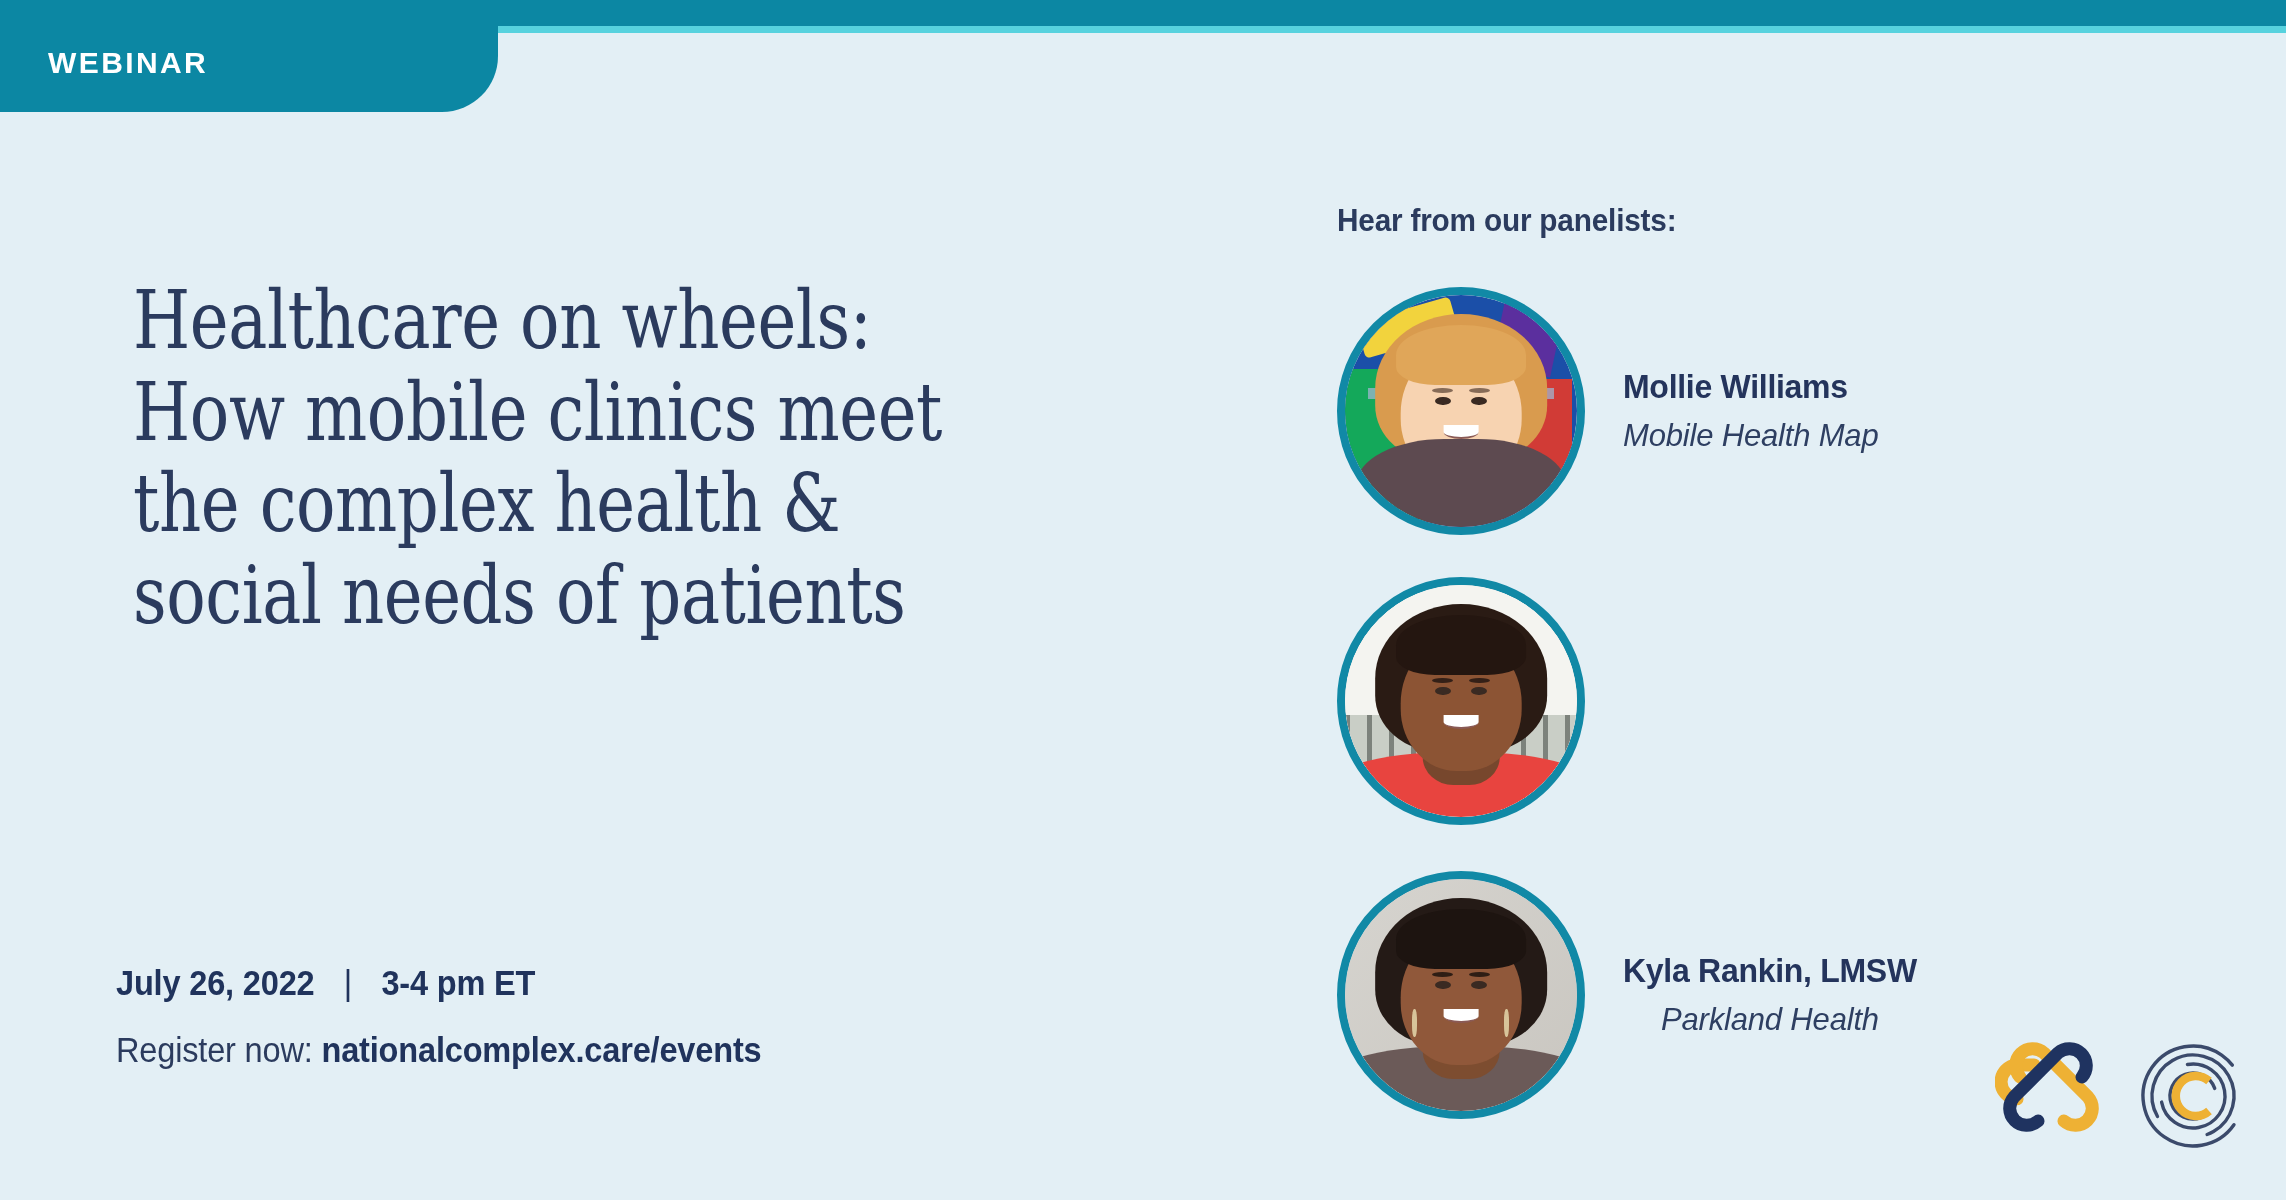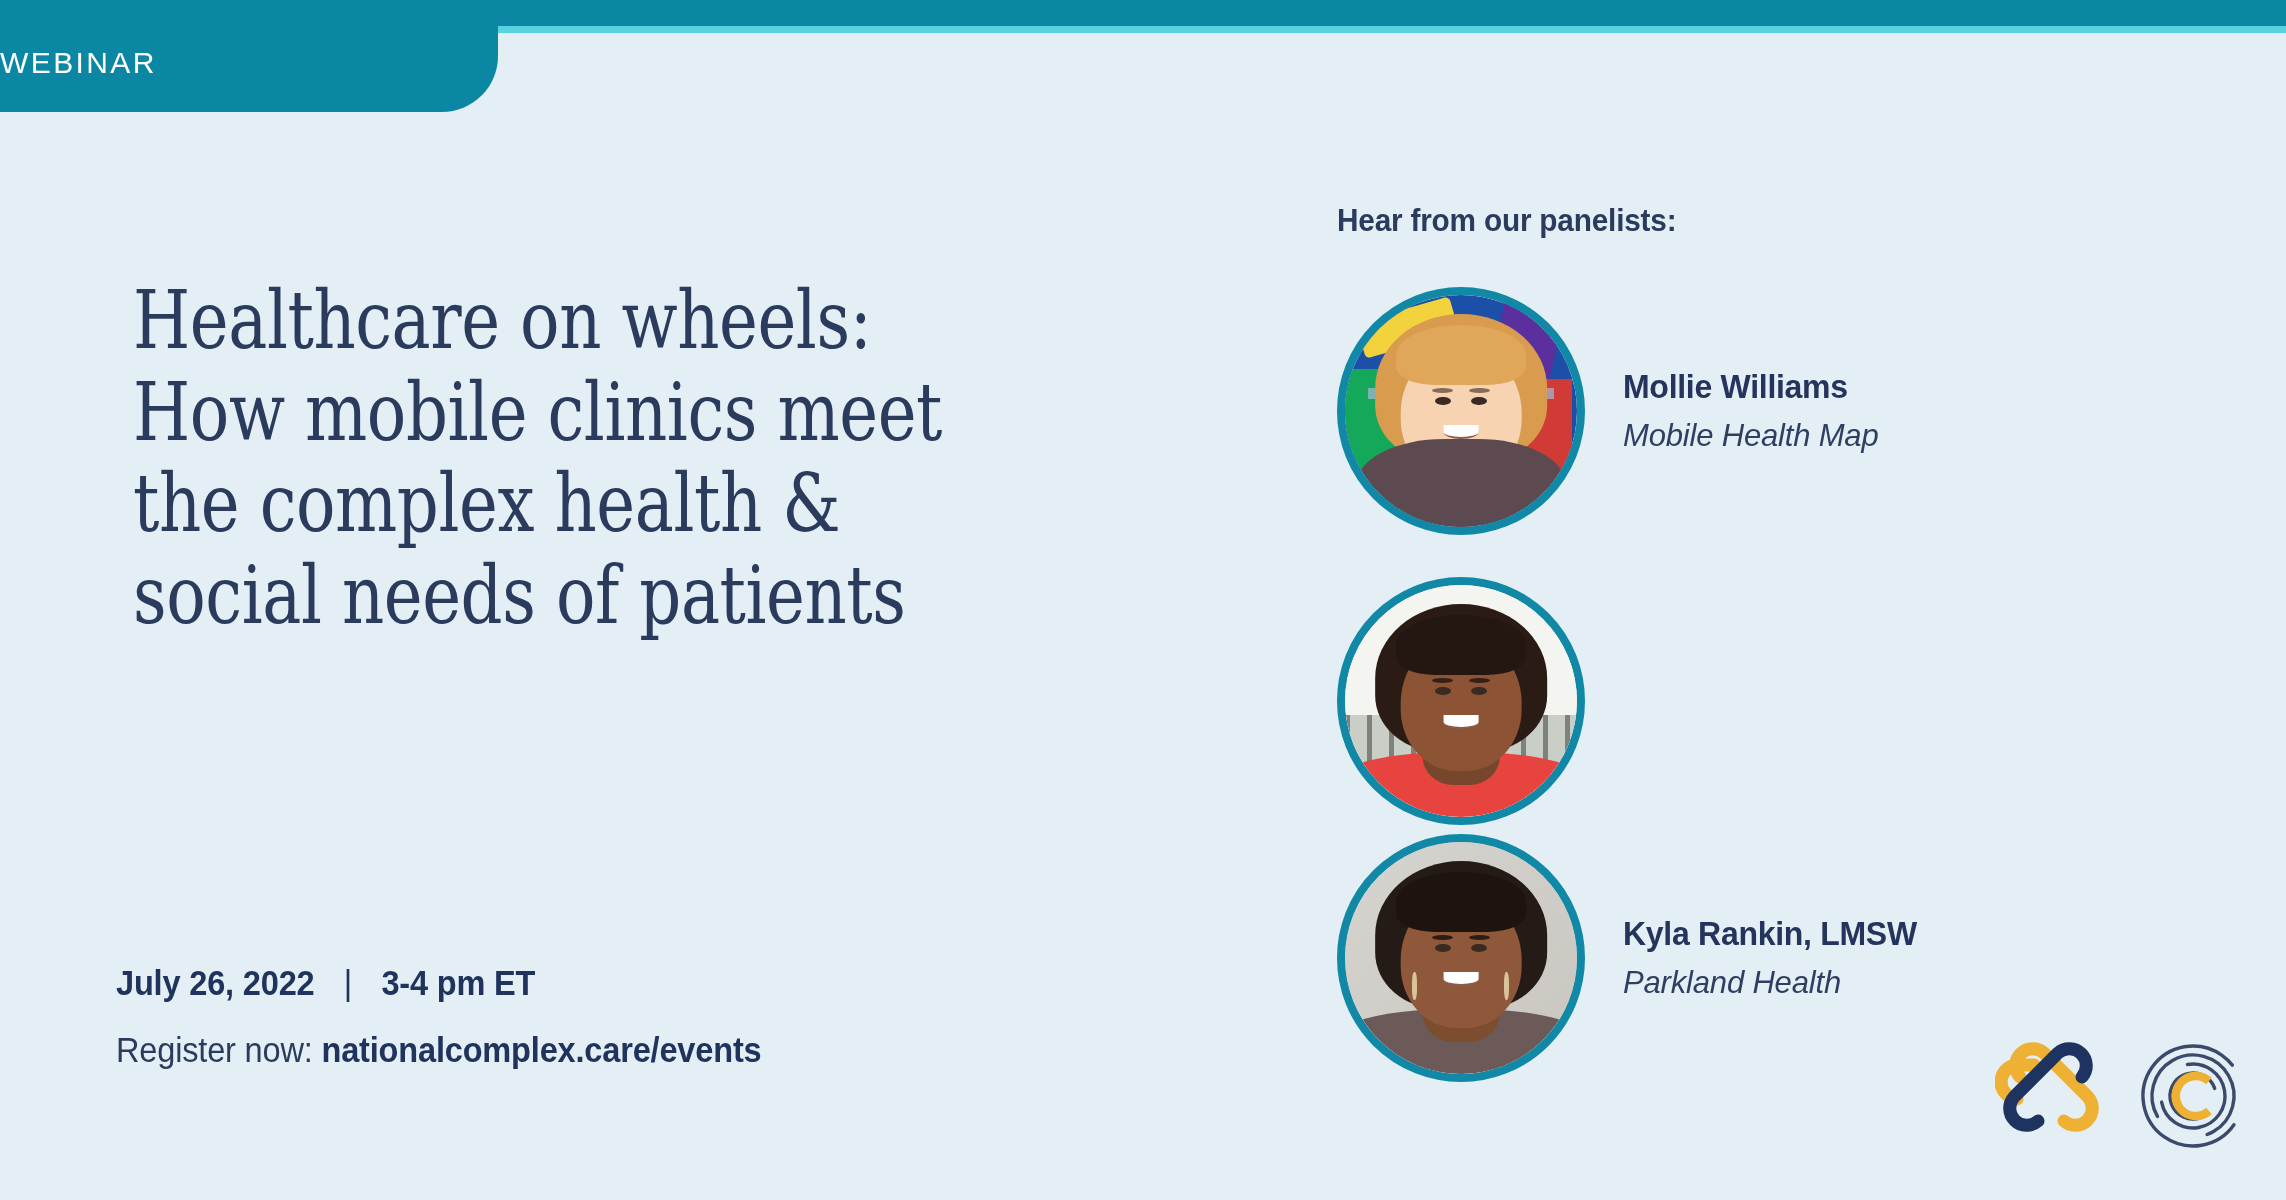--- a/index.html
+++ b/index.html
@@ -33,24 +33,25 @@
   .webinar-badge {
     position:absolute; left:0; top:0;
     width:498px; height:112px;
     background:#0c87a3;
     border-bottom-right-radius:56px;
     display:flex; align-items:center;
   }
   .webinar-badge-label {
     color:#ffffff;
     font-size:30px;
-    font-weight:normal;
+    font-weight:bold;
     letter-spacing:2.4px;
     padding-top:14px;
     font-family:"Liberation Sans", sans-serif;
+    margin-left:48px;
   }
 
   
   .left-col {
     position:absolute;
     left:133px; top:275px;
     width:1090px;
   }
   .headline {
     color:#2b3b5e;
@@ -113,21 +114,21 @@
   }
 
   .panelist-row {
     position:absolute;
     left:0;
     display:flex;
     align-items:center;
   }
   .panelist-row.r0 { top:84px;justify-content:flex-end; }
   .panelist-row.r1 { top:374px; }
-  .panelist-row.r2 { top:631px; }
+  .panelist-row.r2 { top:668px;text-align:center; }
 
   .avatar {
     position:relative;
     width:248px; height:248px;
     border-radius:50%;
     border:8px solid #1189a6;
     overflow:hidden;
     background:#cfd8dd;
     flex:0 0 auto;
   }

